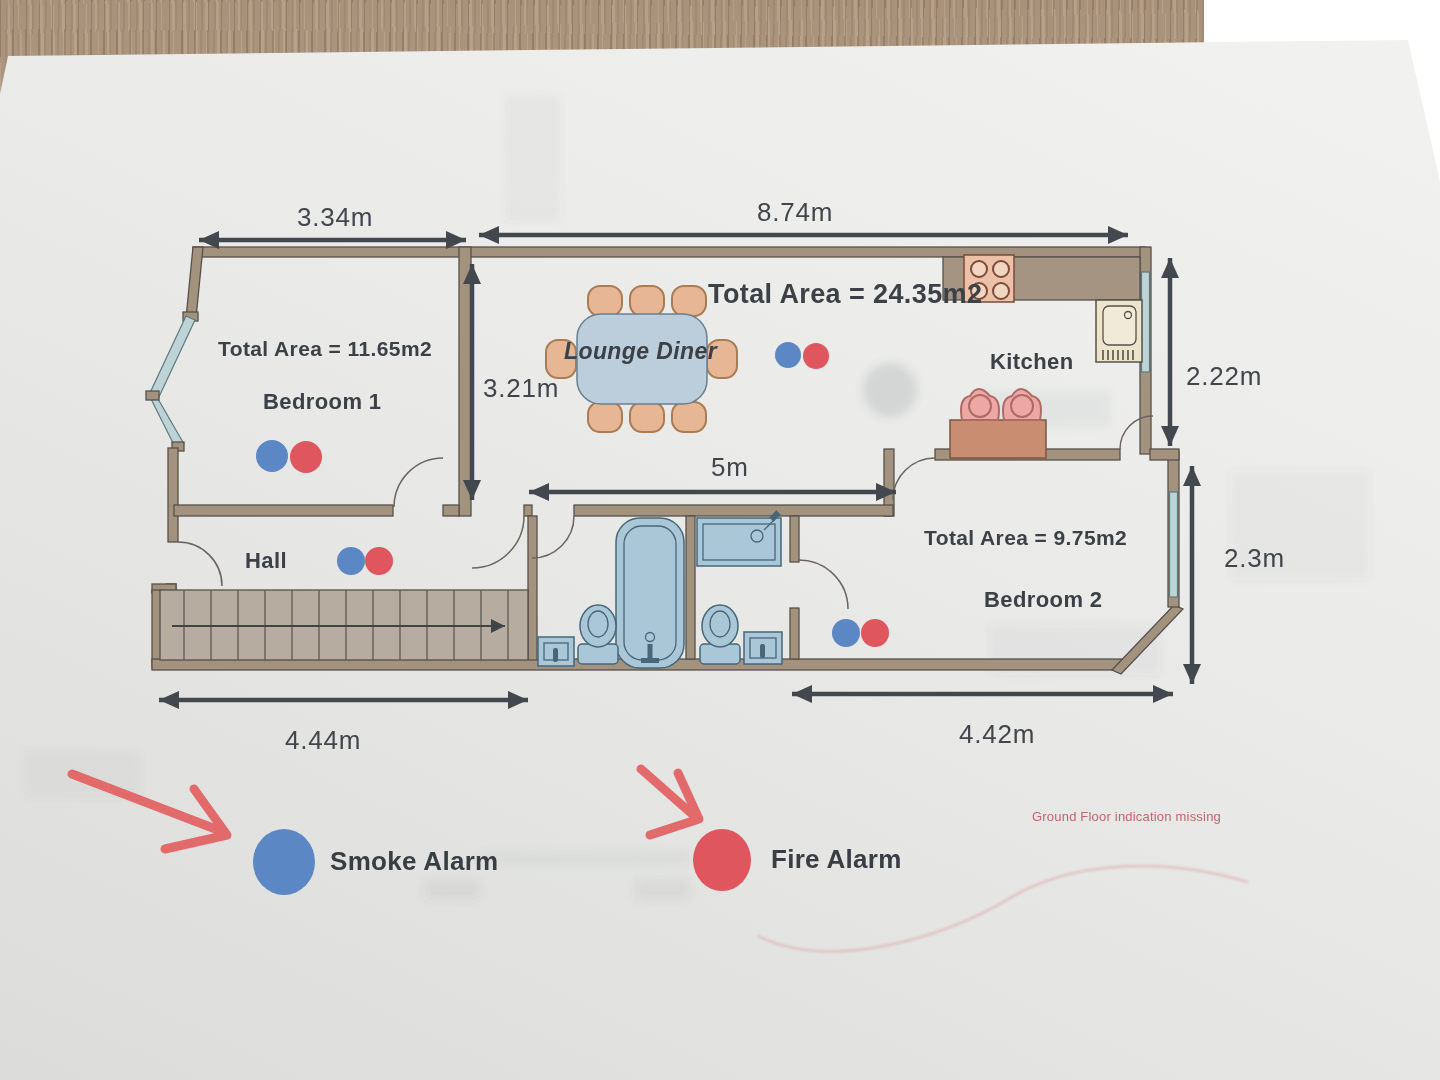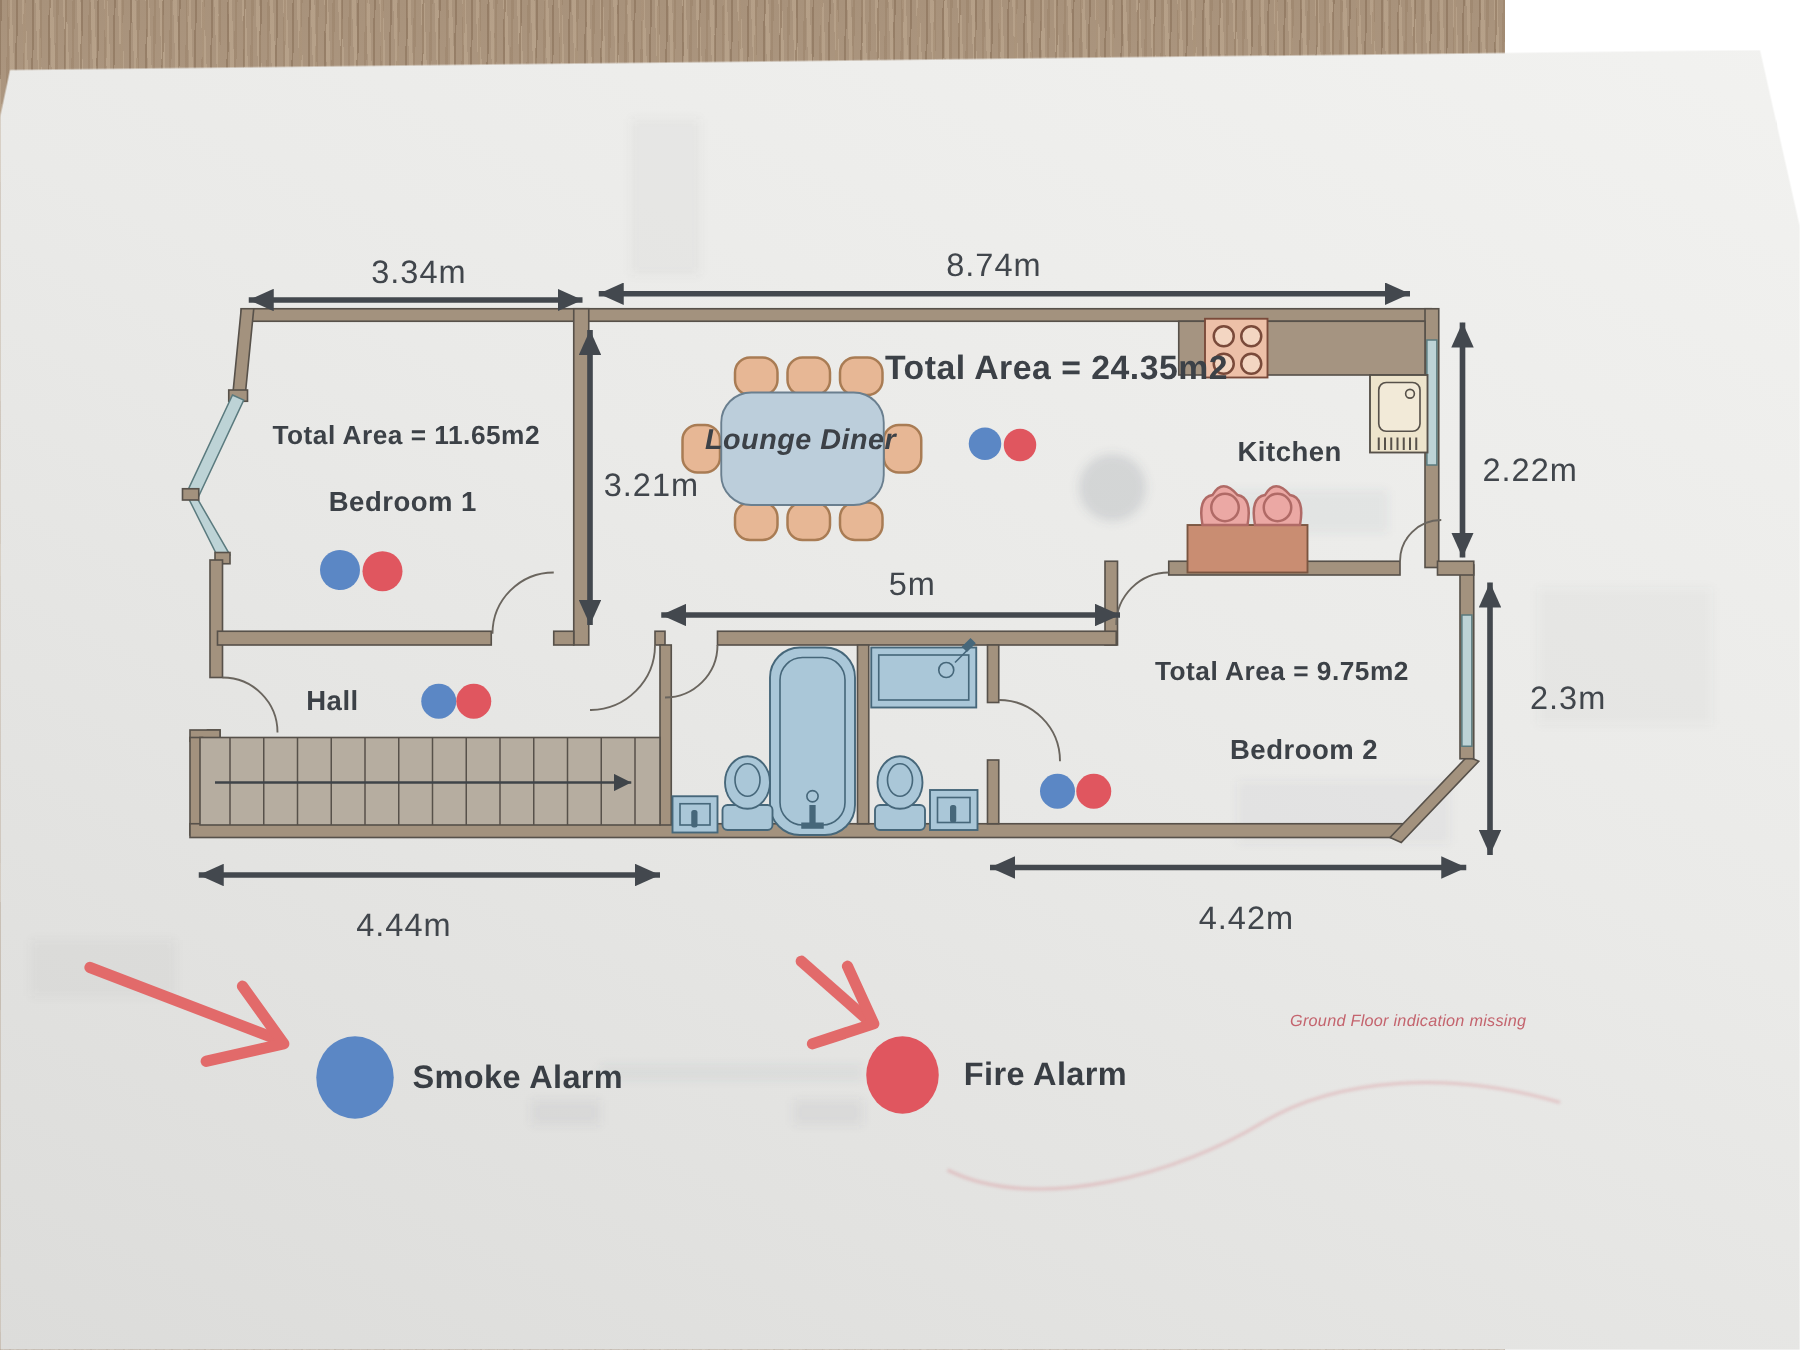--- a/index.html
+++ b/index.html
@@ -14,21 +14,21 @@
   .paper{position:absolute;left:0;top:0;width:1440px;height:1080px;
     clip-path:polygon(8px 56px,1408px 40px,1440px 182px,1440px 1080px,0 1080px,0 94px);
     background:linear-gradient(205deg,#f2f2f0 0%,#eaeae8 45%,#dcdcda 100%);
     filter:drop-shadow(0 -4px 7px rgba(60,40,20,0.35));
   }
   .plan-svg{position:absolute;left:0;top:0;}
   .label{position:absolute;white-space:nowrap;}
   .room{color:#3c4147;font-weight:700;letter-spacing:0.4px;}
   .dim{color:#41464c;font-weight:400;font-size:26px;letter-spacing:0.8px;}
   .legend-label{color:#393e44;font-weight:700;font-size:26px;letter-spacing:0.3px;}
-  .note{color:#c4646e;font-weight:400;font-size:13px;letter-spacing:0.2px;font-style:italic;}
+  .note{color:#c4646e;font-weight:400;font-size:13px;letter-spacing:0.2px;}
   
   .wall{fill:#a3927e;stroke:#57514a;stroke-width:1.3;}
   .win{fill:#bdd3d6;stroke:#5a7a7e;stroke-width:1.2;}
   .fix{fill:#aac7d8;stroke:#46677a;stroke-width:1.5;}
   .fixline{fill:none;stroke:#46677a;stroke-width:1.3;}
   .fixsolid{fill:#46677a;stroke:none;}
   .arc{fill:none;stroke:#6a655e;stroke-width:1.5;}
   .dimline{stroke:#43484e;stroke-width:4.5;fill:none;}
   .stair{fill:#b6ada0;stroke:#57514a;stroke-width:1.3;}
   .stairline{stroke:#57514a;stroke-width:1.2;}

